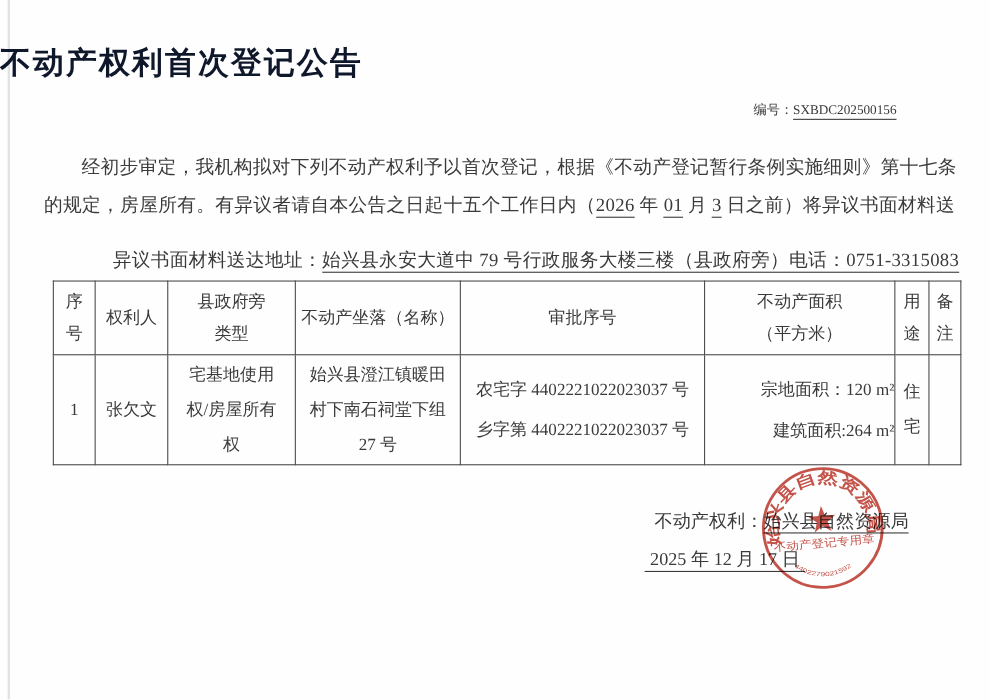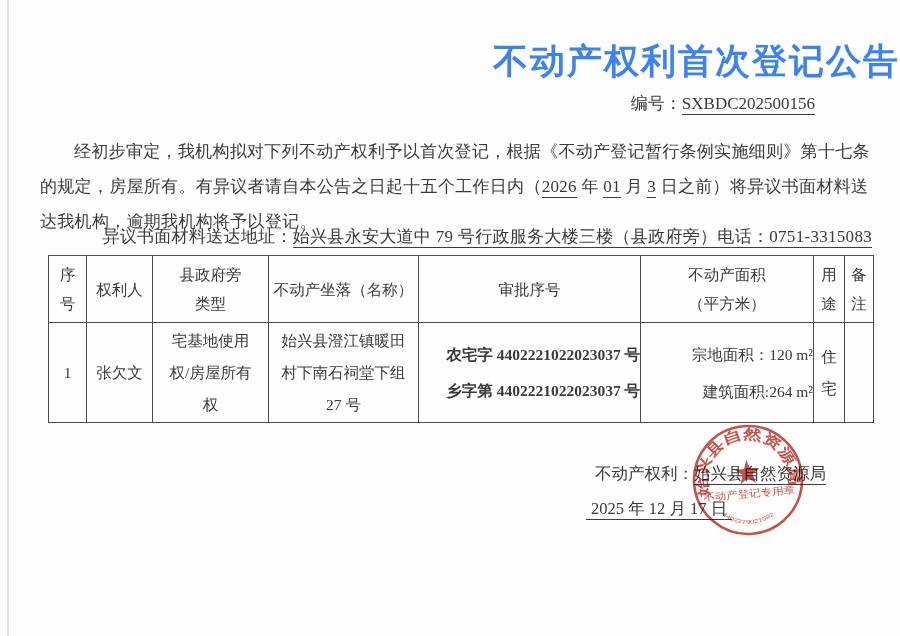--- a/index.html
+++ b/index.html
@@ -3,42 +3,42 @@
 <meta charset="utf-8">
 <style>
   html,body{margin:0;padding:0;}
   body{
     width:900px;height:636px;position:relative;overflow:hidden;
     background:#fefefe;color:#3a3a3a;
     font-family:"Liberation Serif","DejaVu Serif",serif;
   }
   .scan-edge{position:absolute;left:7px;top:0;width:2px;height:636px;background:#d9dce0;opacity:.85;}
   .title{
-    position:absolute;left:0;top:38px;width:100%;text-align:right;
+    position:absolute;left:0;top:38px;width:100%;text-align:left;
     font-family:"Liberation Sans","DejaVu Sans",sans-serif;
-    font-weight:700;font-size:35px;letter-spacing:2px;color:#3b82f6;
+    font-weight:700;font-size:28px;letter-spacing:2px;color:#0f172a;
   }
-  .doc-no{position:absolute;top:92px;right:85px;font-size:17px;}
+  .doc-no{position:absolute;top:92px;right:85px;font-size:12px;}
   .para{position:absolute;left:40px;width:832px;font-size:17px;line-height:35px;letter-spacing:.3px;}
   .p1{top:134px;}
   .p2{top:219px;white-space:nowrap;text-align:right;}
   .indent{display:inline-block;width:34px;}
   .u{border-bottom:1px solid #3c3c3c;padding-bottom:1px;}
   .tbl{
     position:absolute;left:48px;top:255px;width:825px;height:167px;
     border-collapse:collapse;table-layout:fixed;font-size:15.5px;color:#3a3a3a;
   }
   .tbl th,.tbl td{
     border:1px solid #4d4d4d;font-weight:normal;text-align:center;vertical-align:middle;
     white-space:pre-line;padding:0;line-height:29px;overflow:hidden;
   }
   .tbl thead tr{height:67px;}
   .tbl tbody tr{height:100px;}
   .tbl td{line-height:32px;}
-  td.cell-approval{text-align:right;line-height:36px;font-weight:bold;}
+  td.cell-approval{text-align:center;line-height:36px;}
   td.cell-area{text-align:right;padding-left:15px;line-height:37px;}
   .sig-line1{position:absolute;left:595px;top:463px;font-size:16.5px;}
   .sig-line2{position:absolute;left:586px;top:498px;font-size:16.5px;}
   .sig-line2 .u{padding:0 5px 1px 5px;}
   .seal{
     position:absolute;left:683px;top:415px;width:130px;height:130px;
     mix-blend-mode:multiply;opacity:.92;transform:rotate(-5deg);
   }
 </style>
 </head>
@@ -46,21 +46,20 @@
 
 <div class="scan-edge"></div>
 
 <div class="title">不动产权利首次登记公告</div>
 
 <div class="doc-no"><span>编号：</span><span class="u">SXBDC202500156</span></div>
 
 <div class="para p1">
   <div><span class="indent"></span><span>经初步审定，我机构拟对下列不动产权利予以首次登记，根据《不动产登记暂行条例实施细则》第十七条</span></div>
   <div><span>的规定，房屋所有。有异议者请自本公告之日起十五个工作日内（</span><span class="u">2026</span><span> 年 </span><span class="u">01</span><span> 月 </span><span class="u">3</span><span> 日之前）将异议书面材料送</span></div>
-  <div><span>达我机构，逾期我机构将予以登记。</span></div>
 </div>
 
 <div class="para p2"><span class="indent"></span><span>异议书面材料送达地址：</span><span class="u">始兴县永安大道中 79 号行政服务大楼三楼（县政府旁）电话：0751-3315083</span></div>
 
 <table class="tbl">
   <colgroup>
     <col style="width:38px">
       <col style="width:66px">
       <col style="width:116px">
       <col style="width:150px">

